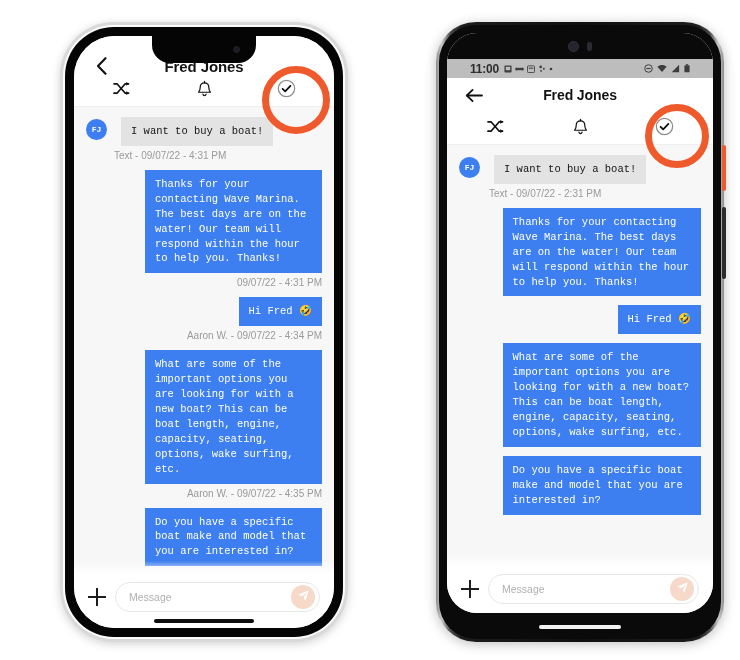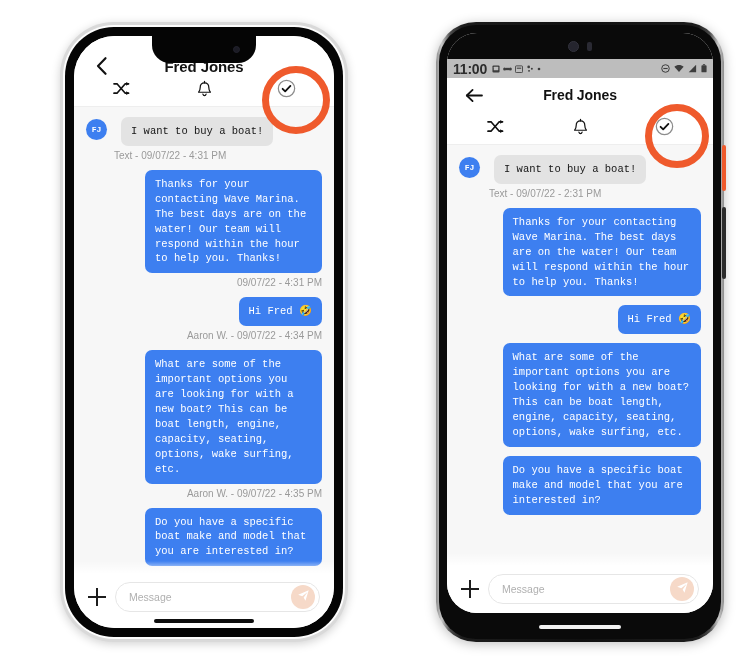--- a/index.html
+++ b/index.html
@@ -124,22 +124,22 @@
     width: 4px; height: 72px;
     border-radius: 2px;
     background: #2c2c2c;
   }
 
   
   .statusbar {
     height: 19px;
     background: #bdbdbd;
     display: flex; align-items: center;
-    padding: 0 6px;
-    font-size: 14px;
+    padding: 0 23px;
+    font-size: 12px;
     color: #2d2d2d;
     flex: 0 0 auto;
     margin-top: 26px;
   }
   .sb-time { font-weight: 700; letter-spacing: -0.2px; }
   .sb-left-icons { display: flex; align-items: center; gap: 3px; margin-left: 5px; }
   .sb-right-icons { display: flex; align-items: center; gap: 4px; margin-left: auto; }
   .sb-ic { display: inline-flex; align-items: center; }
 
   
@@ -212,21 +212,21 @@
     border-radius: 50%;
     background: #3d7ff0;
     color: #ffffff;
     font-size: 8px;
     font-weight: 700;
     display: flex; align-items: center; justify-content: center;
     flex: 0 0 auto;
     margin-top: 2px;
   }
   .bubble {
-    border-radius: 7px;
+    border-radius: 0;
     padding: 7px 10px;
     font-size: 10.5px;
     line-height: 1.42;
     max-width: 75%;
     word-wrap: break-word;
   }
   .bubble.incoming { background: #e3e3e3; color: #141414; }
   .bubble.blue { background: #3d7ff0; color: #ffffff; }
   .bubble.wide { max-width: 82%; }
   .meta {

